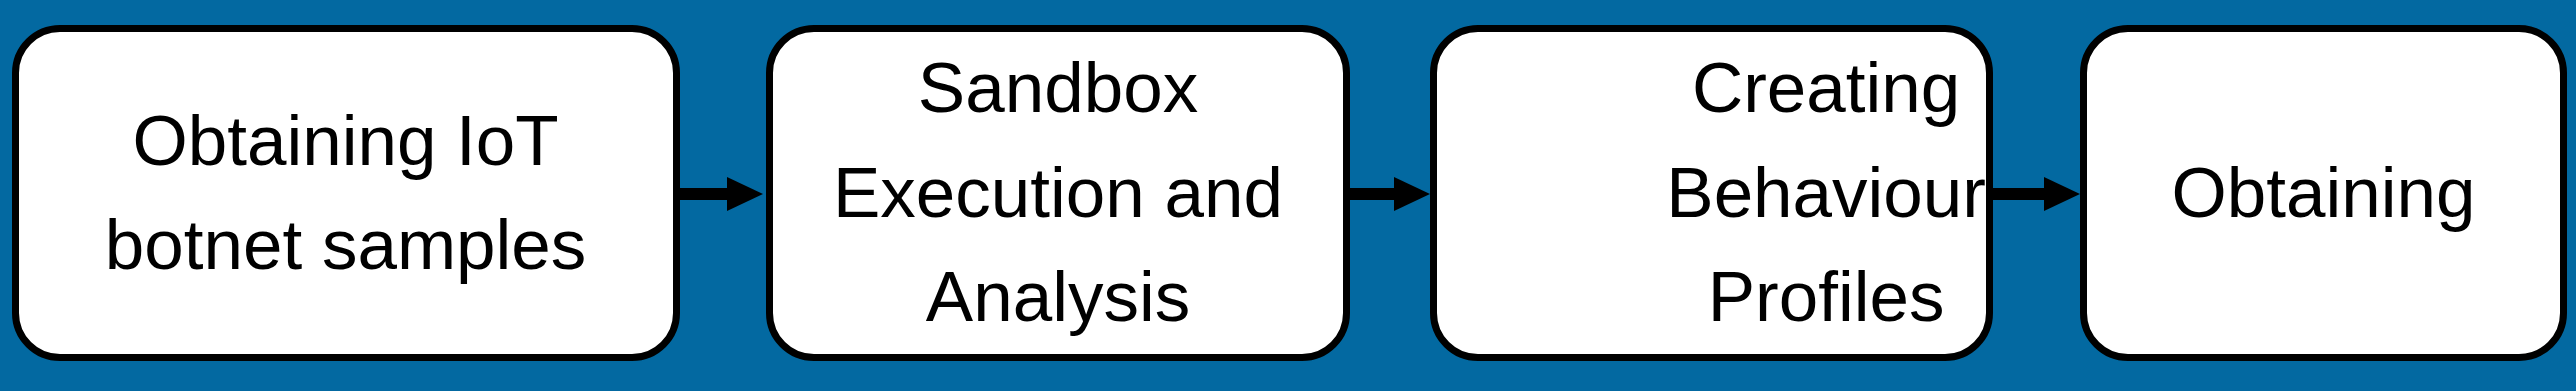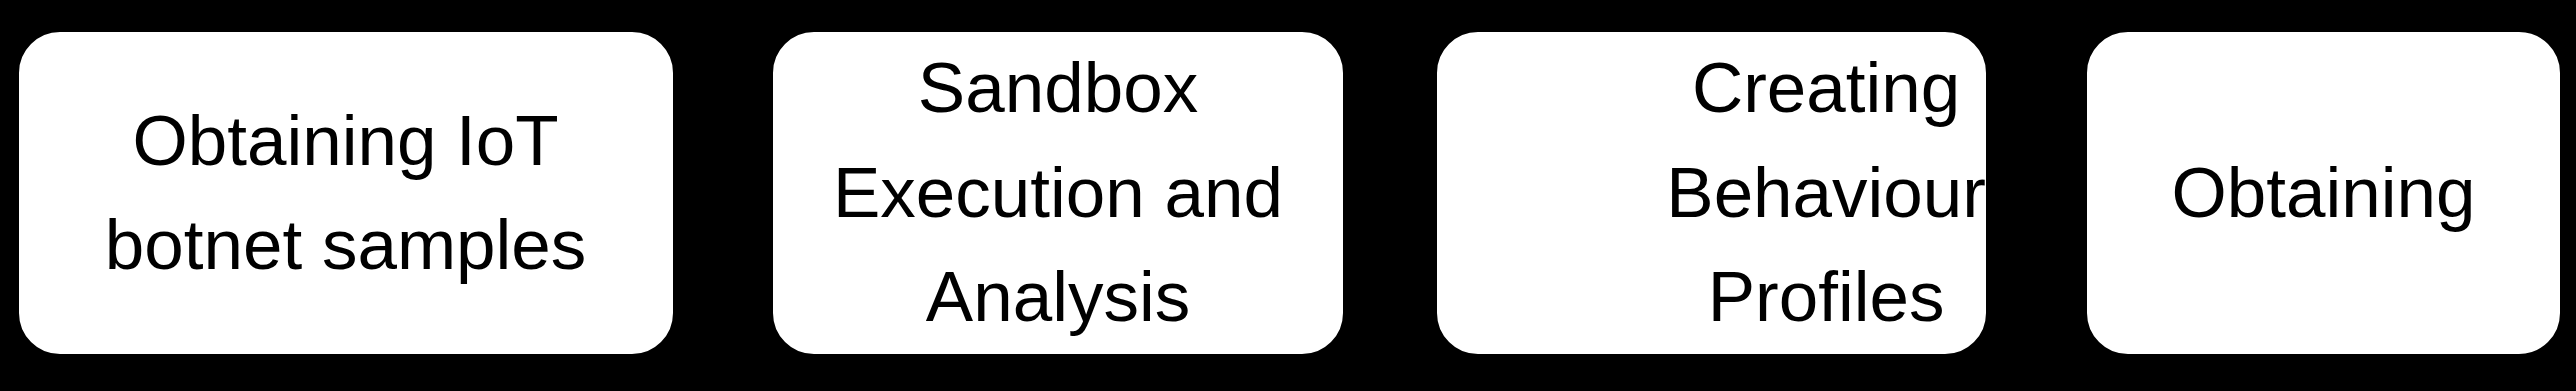--- a/index.html
+++ b/index.html
@@ -4,21 +4,21 @@
 <style>
   html, body {
     margin: 0;
     padding: 0;
     background: #ffffff;
   }
   .diagram {
     position: relative;
     width: 2576px;
     height: 391px;
-    background: #000000;
+    background: #0369a1;
     overflow: hidden;
   }
   .flow-box {
     position: absolute;
     top: 25px;
     height: 336px;
     box-sizing: border-box;
     border: 7px solid #000000;
     border-radius: 48px;
     background: #ffffff;

